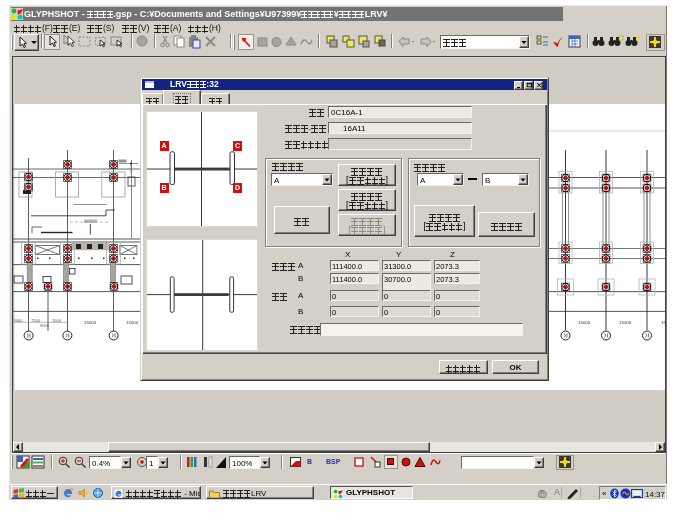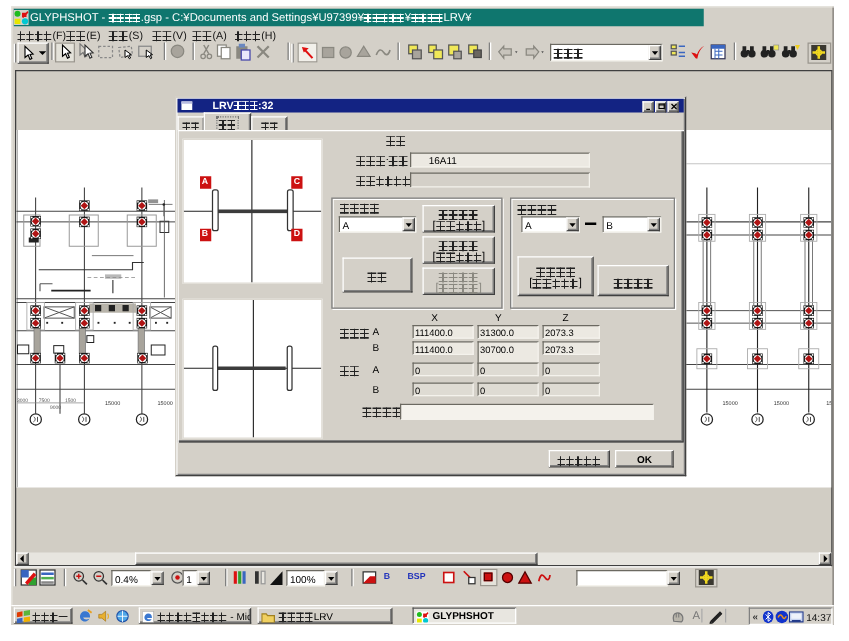--- a/index.html
+++ b/index.html
@@ -25,21 +25,21 @@
 .btn{background:#d4d0c8;border-top:1px solid #fff;border-left:1px solid #fff;border-right:1px solid #404040;border-bottom:1px solid #404040;box-shadow:inset -1px -1px 0 #808080;}
 .field{background:#ece9e2;border-top:1px solid #6b6961;border-left:1px solid #6b6961;border-right:1px solid #f4f2ec;border-bottom:1px solid #f4f2ec;}
 .sep{width:2px;border-left:1px solid #808080;border-right:1px solid #fff;height:14px;top:1px;}
 .tbtn{position:absolute;height:16px;top:1px;}
 </style>
 </head>
 <body>
 
 <div class="abs" id="screen" style="left:9px;top:5px;width:658px;height:495px;background:#d4d0c8;box-shadow:inset 1px 1px 0 #e8e6e0,inset -1px 0 0 #7a7670,inset 0 -1px 0 #8a8680;">
 
- <div class="abs" style="left:2px;top:2px;width:552px;height:14px;background:#0f766e;color:#fff;font-weight:normal;font-size:9px;line-height:14px;white-space:nowrap;overflow:hidden;">
+ <div class="abs" style="left:2px;top:2px;width:552px;height:14px;background:#737373;color:#fff;font-weight:bold;font-size:9px;line-height:14px;white-space:nowrap;overflow:hidden;">
   <svg class="abs" style="left:0px;top:1px" width="12" height="12" viewBox="0 0 12 12">
    <rect x="0" y="0" width="12" height="12" fill="#d4d0c8"></rect>
    <circle cx="3" cy="3" r="2.4" fill="#1fbb1f"></circle>
    <rect x="0.7" y="7" width="4.6" height="4.2" fill="#e6e600"></rect>
    <circle cx="9" cy="9" r="2.5" fill="#00c8d2"></circle>
    <path d="M6.5 5.5 L11 0.8 L11.8 2 L7.6 6.4 Z" fill="#dd1111"></path>
    <rect x="6.6" y="2.2" width="3.6" height="3.4" fill="#dd1111"></rect>
   </svg>
   <span style="margin-left:13px">GLYPHSHOT - <i class="jw"></i><i class="jw"></i><i class="jw"></i><i class="jw"></i>.gsp - C:¥Documents and Settings¥U97399¥<i class="jw"></i><i class="jw"></i><i class="jw"></i><i class="jw"></i><i class="jw"></i>¥<i class="jw"></i><i class="jw"></i><i class="jw"></i><i class="jw"></i>LRV¥</span>
   <div class="abs btn" style="left:624px;top:2px;width:10px;height:10px;">
@@ -448,20 +448,21 @@
    <div class="abs" style="left:4px;top:135px;width:112px;height:112px;background:#fff;border:1px solid #dcd8d0;">
     <svg width="110" height="110" style="position:absolute;left:0;top:0">
      <path d="M55.7 0 L55.7 110 M0 54.6 L110 54.6" stroke="#222" stroke-width="0.9"></path>
      <rect x="27" y="53.2" width="54.5" height="2.8" fill="#3c3c3c"></rect>
      <rect x="23.3" y="36.8" width="3.8" height="35.5" rx="1.6" fill="#fff" stroke="#333" stroke-width="1"></rect>
      <rect x="82.8" y="36.8" width="3.8" height="35.5" rx="1.6" fill="#fff" stroke="#333" stroke-width="1"></rect>
     </svg>
    </div>
 
    <span class="abs" style="left:167px;top:3px;"><i class="j"></i><i class="j"></i></span>
+   <div class="abs field" style="left:186px;top:2px;width:144px;height:12px;font-size:8px;padding:1px 2px;">0C16A-1</div>
    <span class="abs" style="left:143px;top:19px;"><i class="j"></i><i class="j"></i><i class="j"></i><b style="font-size:6px;vertical-align:middle;">·</b><i class="j"></i><i class="j"></i></span>
    <div class="abs field" style="left:186px;top:18px;width:144px;height:12px;font-size:8px;padding:1px 14px;">16A11</div>
    <span class="abs" style="left:143px;top:35px;"><i class="j"></i><i class="j"></i><i class="k"></i><i class="k"></i><i class="k"></i><i class="k"></i></span>
    <div class="abs" style="left:186px;top:34px;width:144px;height:12px;background:#d4d0c8;border-top:1px solid #6b6961;border-left:1px solid #6b6961;border-right:1px solid #f4f2ec;border-bottom:1px solid #f4f2ec;"></div>
 
    <fieldset class="abs" style="left:123px;top:54px;width:137px;height:89px;border:1px solid #808080;border-radius:0;box-shadow:inset 1px 1px 0 #fff, 1px 1px 0 #fff;padding:0;margin:0;"></fieldset>
    <span class="abs" style="left:129px;top:57px;background:#d4d0c8;padding:0 1px;"><i class="j"></i><i class="j"></i><i class="j"></i><i class="j"></i></span>
    <div class="abs field" style="left:129px;top:69px;width:62px;height:13px;background:#fff;font-size:8px;padding:2px 2px;">A</div>
    <div class="abs btn" style="left:180px;top:70px;width:10px;height:11px;">
           <svg width="8" height="9" style="position:absolute;left:0;top:0">

